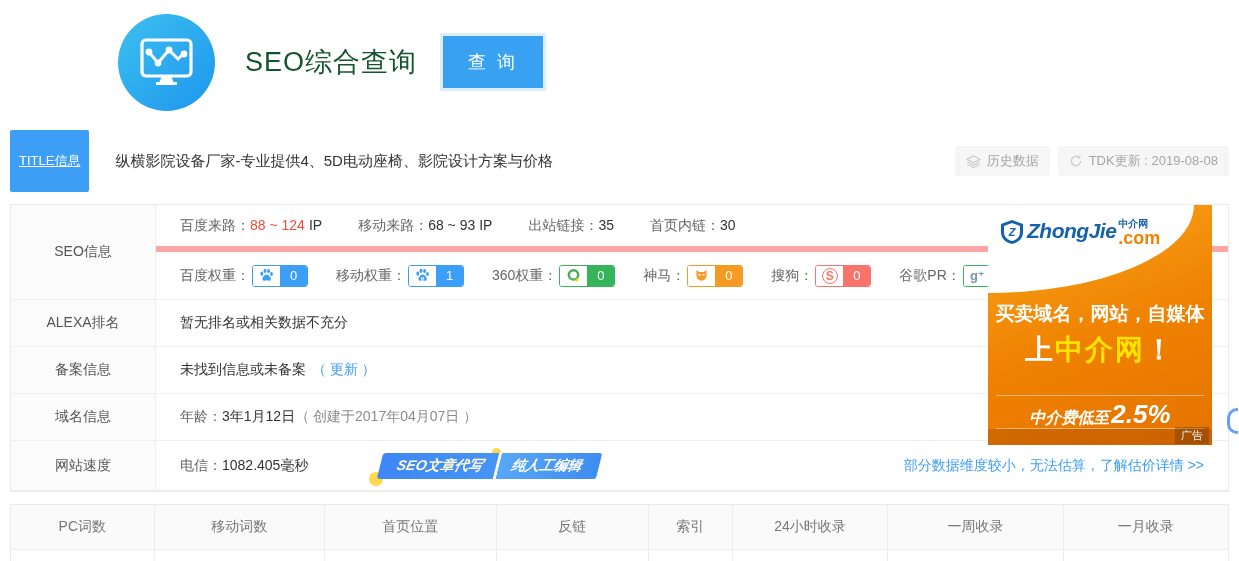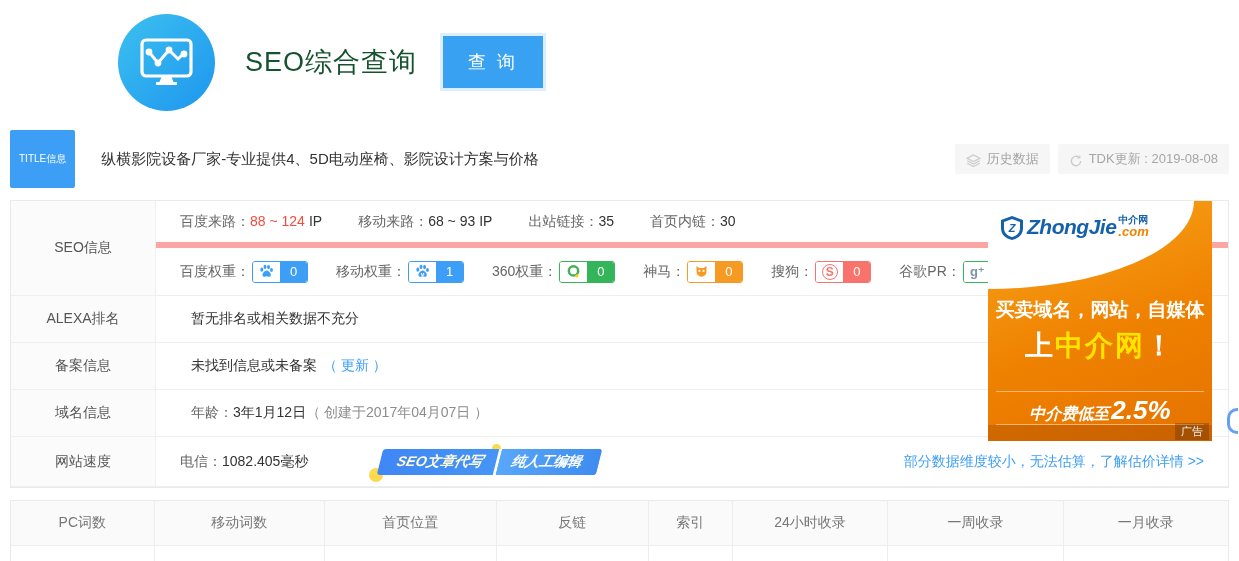--- a/index.html
+++ b/index.html
@@ -11,36 +11,36 @@
   .logo-circle { width:97px; height:97px; flex:0 0 97px; }
   .app-title { font-size:27px; font-weight:400; color:#14532d; margin-left:30px; letter-spacing:1px; }
   .search-wrap { display:flex; margin-left:26px; box-shadow:0 0 0 3px #ddeffd; }
   .search-box { position:relative; }
   .search-input { width:434px; height:52px; border:2px solid #2c9ded; background:#f4f7fa; padding:0 34px 0 16px; font-size:16px; color:#333; outline:none; font-family:inherit; }
   .caret { position:absolute; right:14px; top:24px; width:0; height:0; border-left:6px solid transparent; border-right:6px solid transparent; border-top:7px solid #bfbfbf; }
   .search-btn { width:100px; height:52px; background:#38a1f1; border:none; color:#fff; font-size:18px; cursor:pointer; letter-spacing:3px; font-family:inherit; }
 
   
   .title-bar { display:flex; align-items:center; margin:18px 10px 0; }
-  .title-badge { background:#3d9ef5; color:#fff; font-size:10px; padding:22px 9px; border-radius:2px; }
+  .title-badge { background:#3d9ef5; color:#fff; font-size:13px; padding:22px 9px; border-radius:2px;text-decoration:underline; }
   .page-title { margin-left:26px; font-size:15px; color:#333; }
   .title-right { margin-left:auto; display:flex; gap:8px; }
-  .chip { background:#f6f6f6; color:#a6a6a6; font-size:13px; padding:6px 11px; border-radius:2px; display:flex; align-items:flex-end; gap:6px; cursor:pointer; }
+  .chip { background:#f6f6f6; color:#a6a6a6; font-size:13px; padding:6px 11px; border-radius:2px; display:flex; align-items:center; gap:6px; cursor:pointer; }
   .chip svg { display:block; }
 
   
   .info-table { position:relative; margin:12px 10px 0; border:1px solid #eaeaea; background:#fff; }
   .trow { display:flex; border-bottom:1px solid #efefef; }
   .trow:last-child { border-bottom:none; }
   .tlabel { width:145px; min-width:145px; background:#fbfbfb; border-right:1px solid #efefef; display:flex; align-items:center; justify-content:center; color:#555; font-size:14px; }
   .tcontent { flex:1; display:flex; align-items:center; padding-left:24px; font-size:14px; color:#666; }
   .tcontent.col { flex-direction:column; align-items:stretch; padding-left:0; }
   .subrow { height:47px; display:flex; align-items:center; padding-left:24px; }
   .subrow.first { border-bottom:6px solid #fca5a5; }
-  .row-h { height:47px;gap:11px; }
+  .row-h { height:47px; }
   .row-speed { height:50px; }
   .kv { margin-right:36px; white-space:nowrap; }
   .kv .lab { color:#666; }
   .kv .val { color:#333; }
   .kv .val.red { color:#f34b3e; }
   .kv .suf { color:#333; margin-left:4px; }
   .witem { display:flex; align-items:center; margin-right:28px; white-space:nowrap; }
   .wbadge { display:inline-flex; height:22px; border-radius:3px; overflow:hidden; border:1px solid; margin-left:2px; }
   .wicon { width:27px; background:#fff; display:flex; align-items:center; justify-content:center; }
   .wnum { width:27px; color:#fff; display:flex; align-items:center; justify-content:center; font-size:13px; }
@@ -65,21 +65,21 @@
   .speed-notice { margin-left:auto; padding-right:24px; color:#3d9ef5; font-size:14px; cursor:pointer; white-space:nowrap; }
 
   
   .ad { position:absolute; top:0; right:16px; width:224px; height:240px; overflow:hidden; background:linear-gradient(160deg,#f9a71c 0%,#ef8100 55%,#e47300 100%); cursor:pointer; }
   .ad-wedge { position:absolute; top:0; left:0; width:206px; height:88px; background:#fff; border-bottom-right-radius:100% 100%; }
   .ad-logo { position:absolute; top:14px; left:12px; display:flex; align-items:flex-start; }
   .zj-shield { margin-right:3px; }
   .zj-name { font-size:21px; font-weight:bold; font-style:italic; color:#1661ac; letter-spacing:-0.5px; }
   .zj-stack { display:flex; flex-direction:column; line-height:1; margin-left:2px; }
   .zj-cn { font-size:10px; color:#1661ac; font-weight:bold; }
-  .zj-com { font-size:13px; color:#f08200; font-weight:bold; font-style:italic; }
+  .zj-com { font-size:18px; color:#f08200; font-weight:bold; }
   .ad-line1 { position:absolute; top:96px; width:100%; text-align:center; color:#fff; font-size:19px; font-weight:bold; }
   .ad-line2 { position:absolute; top:126px; width:100%; text-align:center; color:#fff; font-size:28px; font-weight:bold; letter-spacing:2px; }
   .ad-line2 .hl { color:#ffe400; }
   .ad-div { position:absolute; left:8px; right:8px; height:1px; background:rgba(255,255,255,0.45); }
   .ad-div.d1 { top:190px; }
   .ad-div.d2 { top:223px; }
   .ad-line3 { position:absolute; top:194px; width:100%; text-align:center; color:#fff; font-style:italic; font-weight:bold; font-size:16px; }
   .ad-line3 .big { font-size:26px; margin-left:2px; }
   .ad-strip { position:absolute; bottom:0; left:0; right:0; height:16px; background:rgba(150,60,0,0.30); }
   .ad-tag { position:absolute; right:3px; bottom:1px; font-size:11px; color:#e9e9e9; background:rgba(90,45,0,0.35); padding:1px 6px; }

